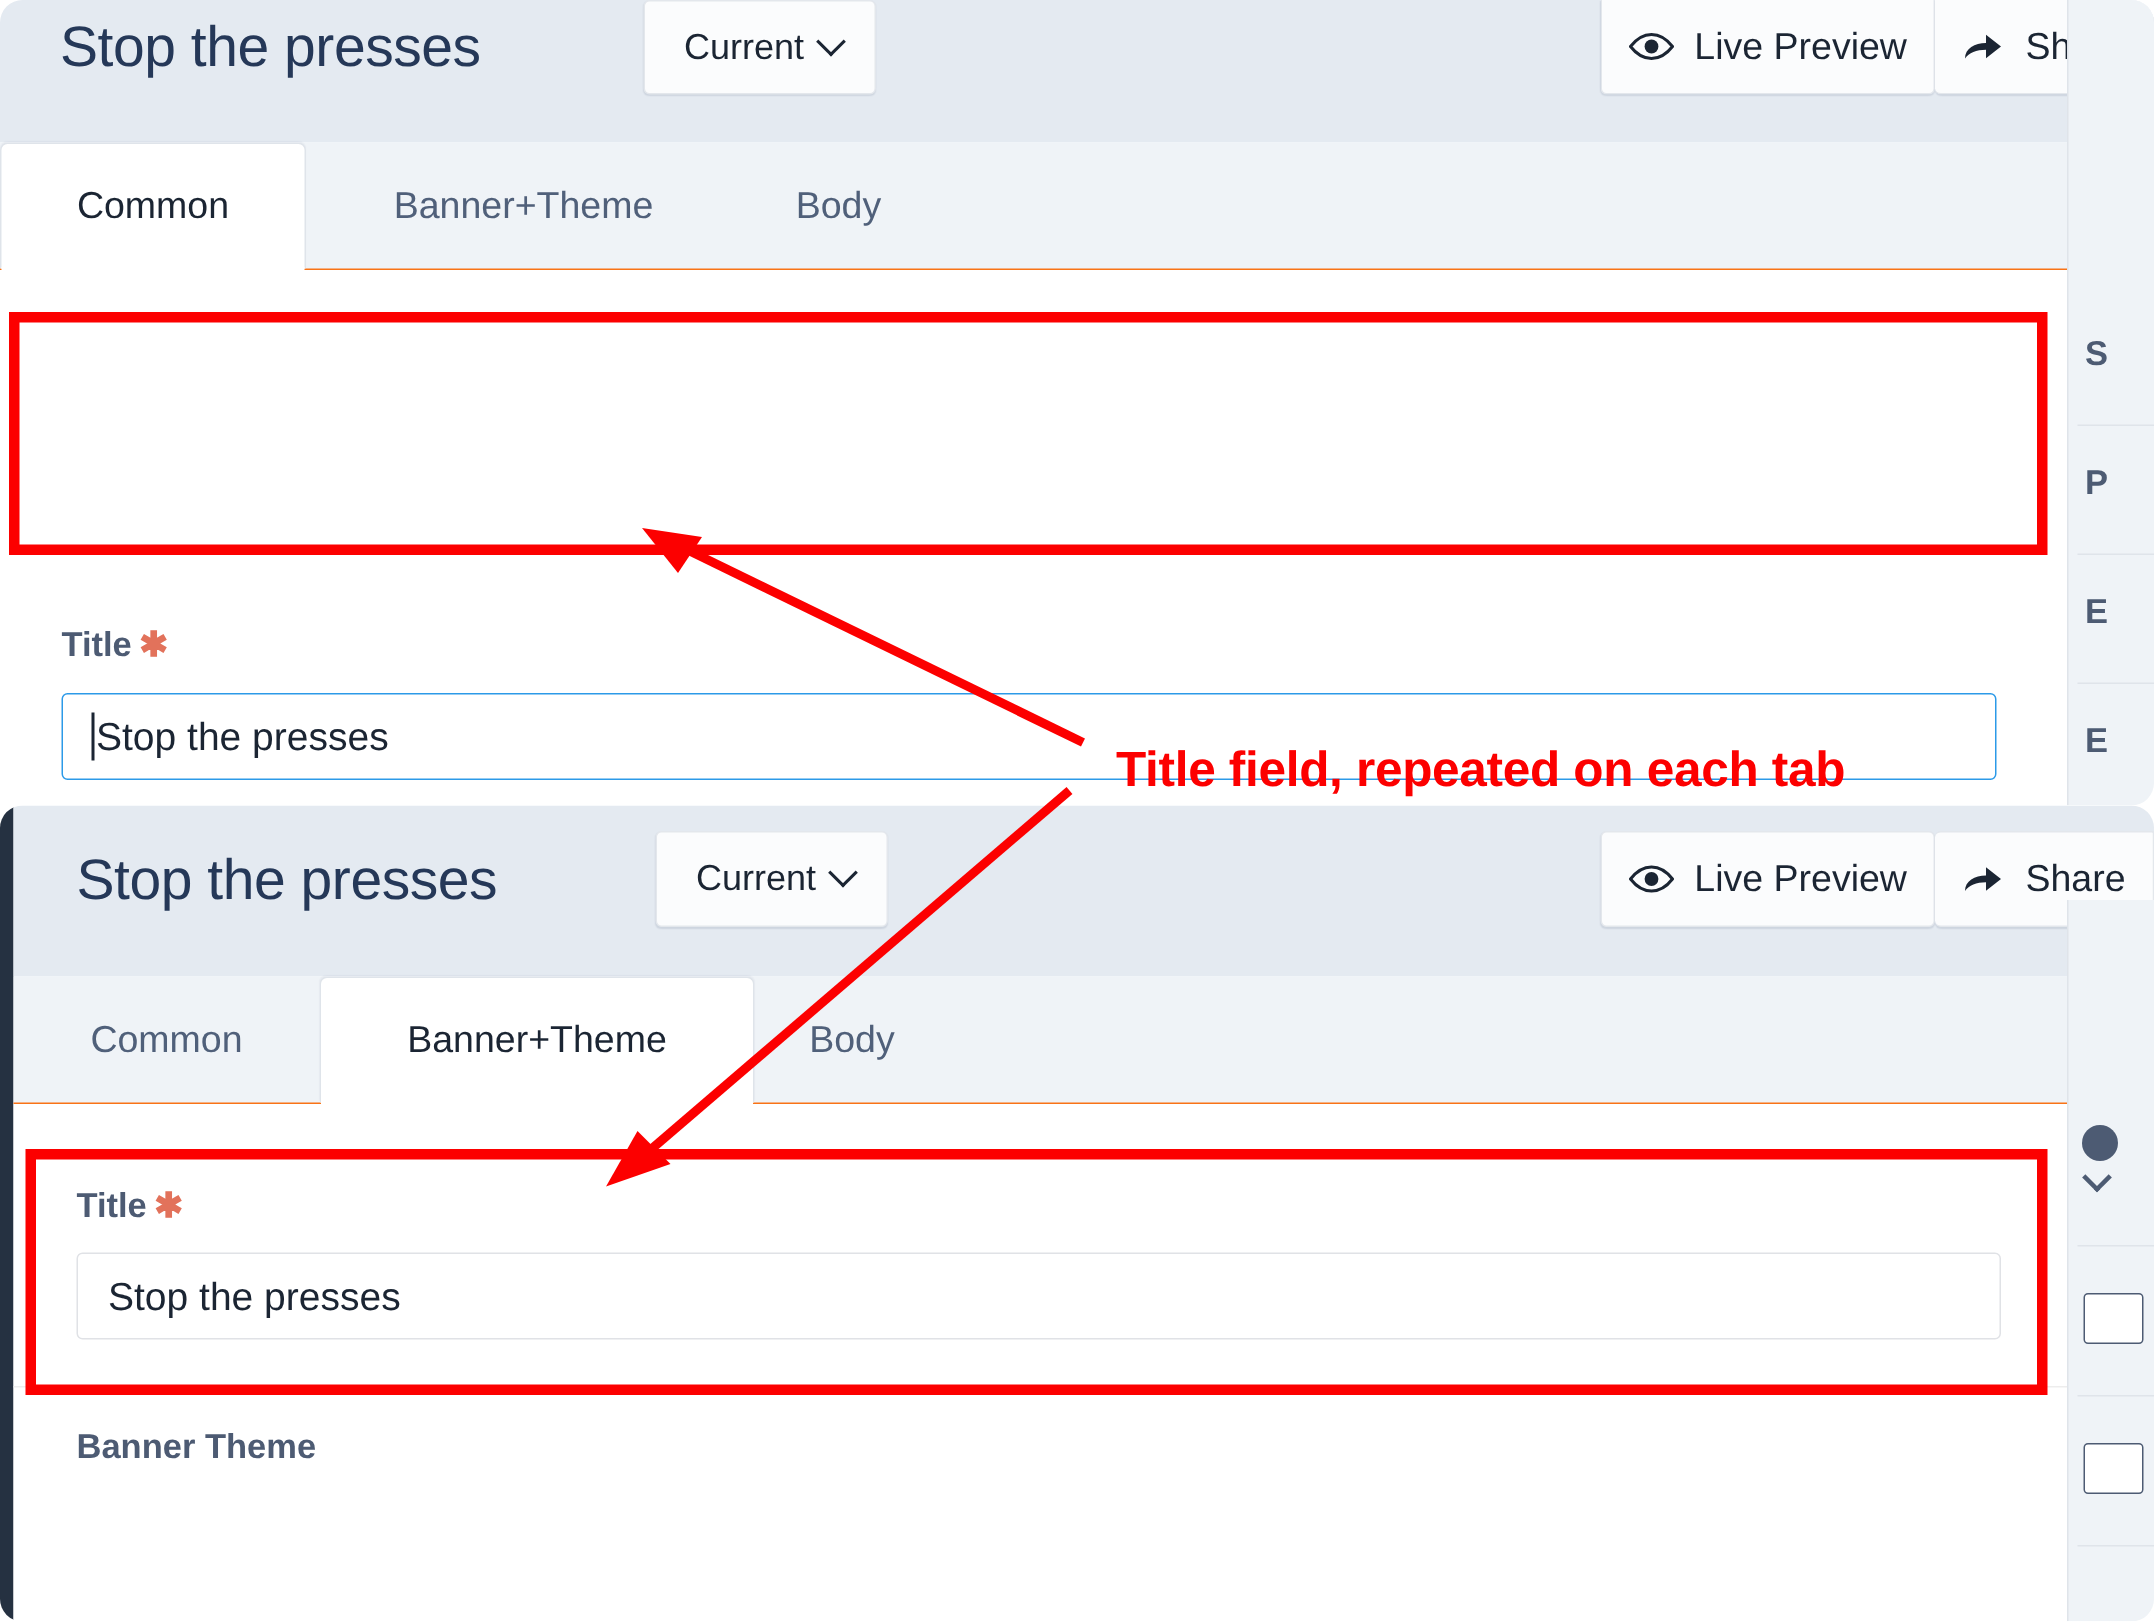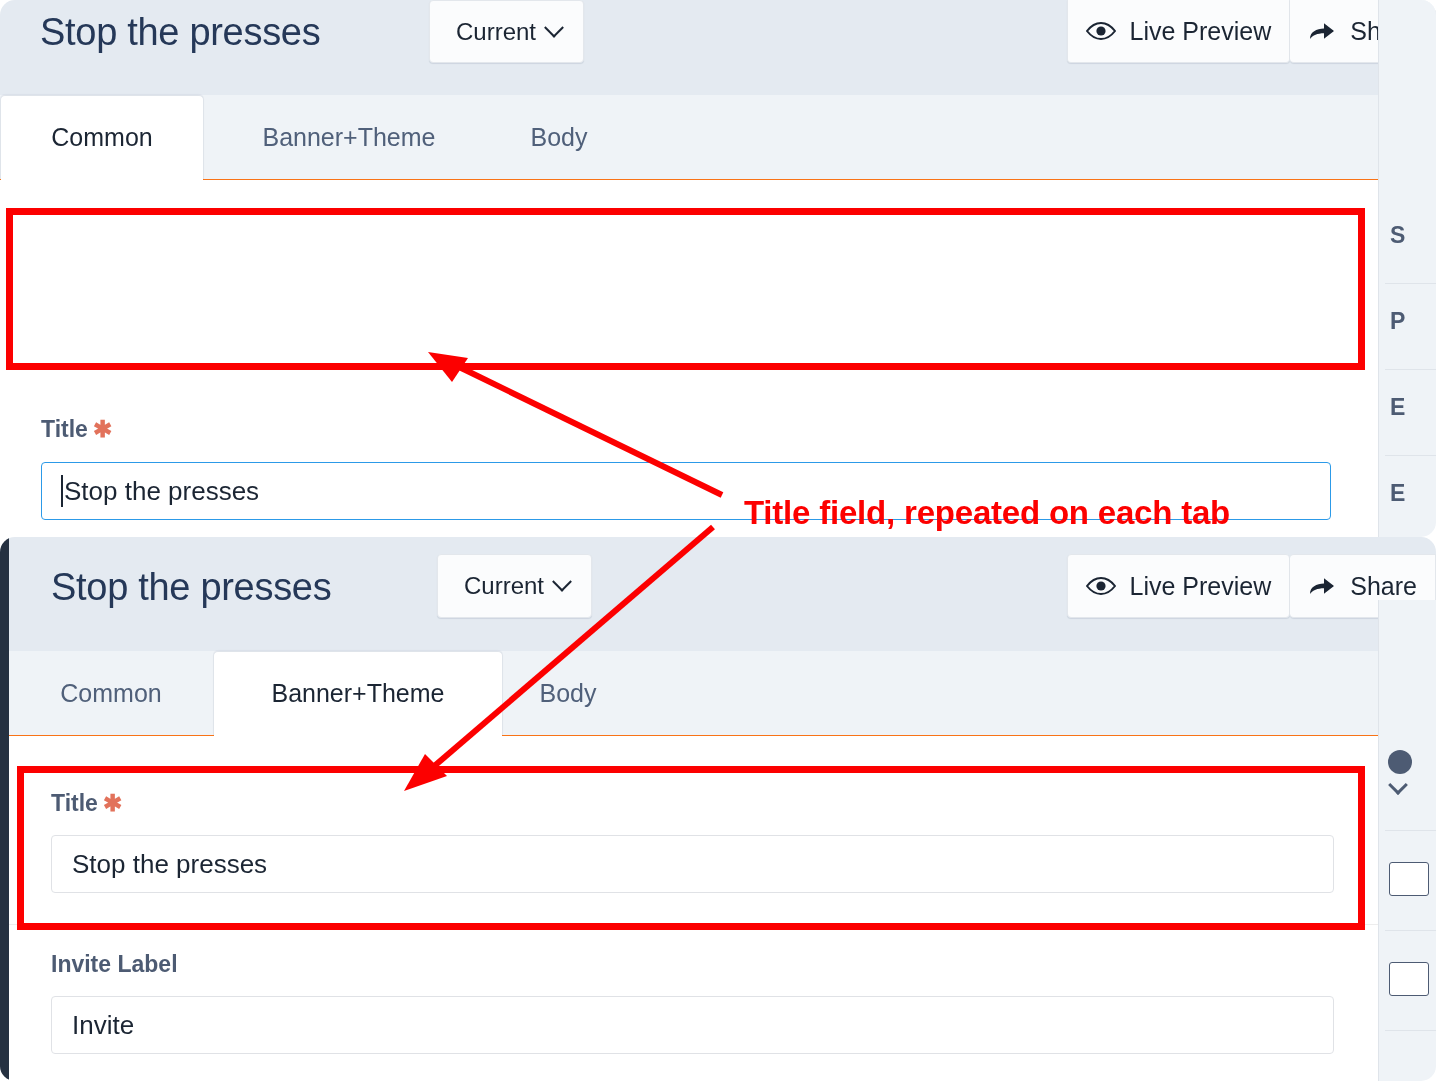--- a/index.html
+++ b/index.html
@@ -269,24 +269,21 @@
       <div class="field-label" style="position:absolute; left:42px; top:54px;">
         <span>Title</span><span class="req">✱</span>
       </div>
       <div class="text-input" style="position:absolute; left:42px; top:99px; width:1283px; height:58px;">
         <span>Stop the presses</span>
       </div>
 
       <div class="divider" style="top:188px;"></div>
 
       <div class="field-label" style="position:absolute; left:42px; top:215px;">
-        <span>Invite Label</span>
-      </div>
-      <div class="text-input" style="position:absolute; left:42px; top:260px; width:1283px; height:58px;">
-        <span>Invite</span>
+        <span>Banner Theme</span>
       </div>
     </div>
 
     <div class="rail" style="left:1378px; width:58px; top:63px; bottom:0;">
       <div class="rail-dot" style="top:150px;"></div>
       <div class="rail-chev" style="top:178px;"></div>
       <div class="rail-line" style="top:230px;"></div>
       <div class="rail-box" style="top:262px;"></div>
       <div class="rail-line" style="top:330px;"></div>
       <div class="rail-box" style="top:362px;"></div>

